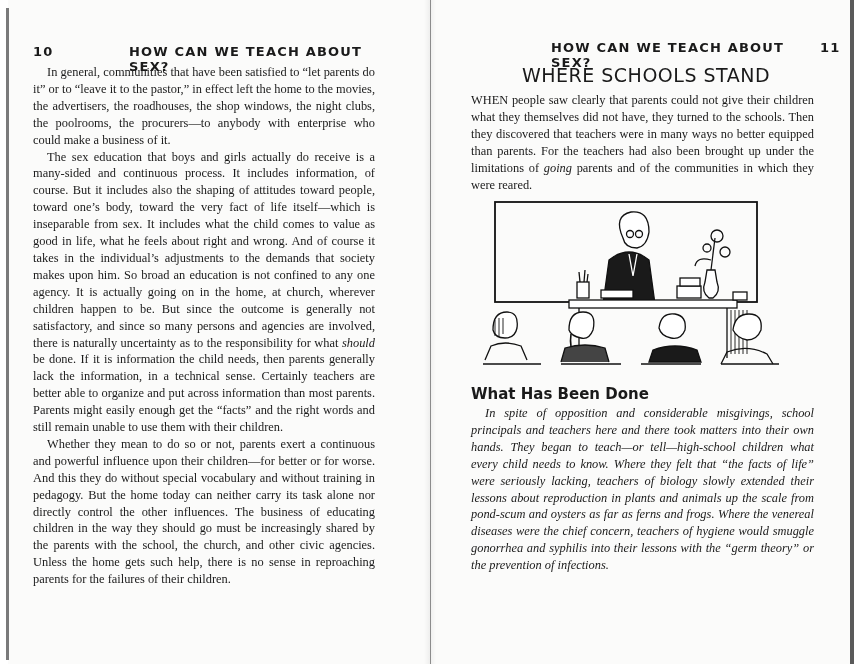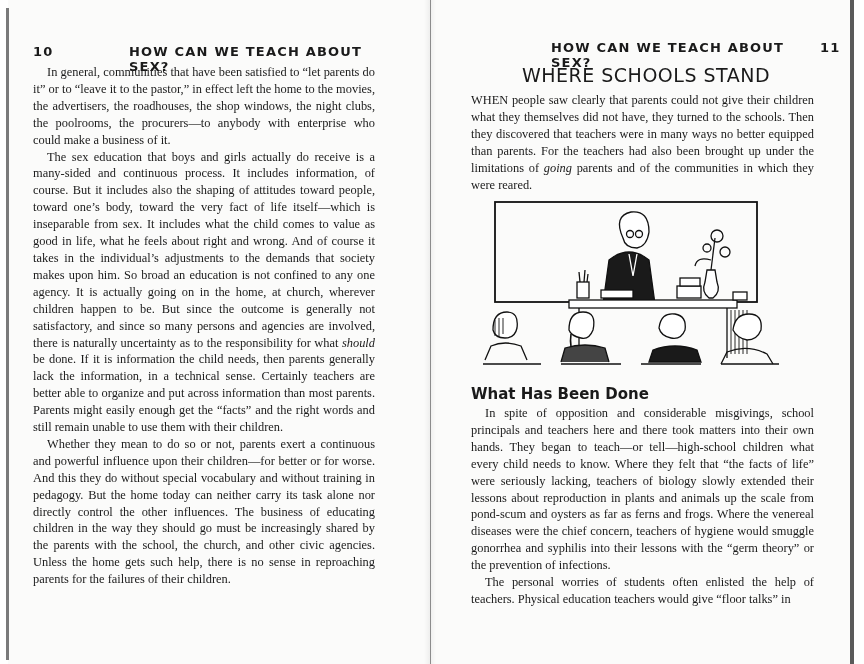--- a/index.html
+++ b/index.html
@@ -47,21 +47,21 @@
     position: absolute; top: 64px; left: 0; width: 330px; text-align: center;
     font-family: "DejaVu Sans", "Liberation Sans", sans-serif;
     font-size: 19px; letter-spacing: 0.5px; font-weight: normal;
   }
   .page-right .intro { position: absolute; top: 92px; left: -10px; width: 343px; }
   .subhead {
     position: absolute; top: 385px; left: -10px;
     font-family: "DejaVu Sans", "Liberation Sans", sans-serif;
     font-weight: bold; font-size: 15px;
   }
-  .page-right .section { position: absolute; top: 405px; left: -10px; width: 343px; }
+  .page-right .section { position: absolute; top: 405px; left: -10px; width: 343px; font-style: italic; }
 
   .illustration { position: absolute; left: 481px; top: 198px; width: 300px; height: 168px; }
 </style>
 </head>
 <body>
 
 <div class="spread">
   <div class="left-edge-shade"></div>
   <div class="left-edge"></div>
   <div class="gutter-shade"></div>
@@ -86,21 +86,20 @@
       <span class="title">HOW CAN WE TEACH ABOUT SEX?</span>
       <span class="folio">11</span>
     </div>
     <div class="chapter-title">WHERE SCHOOLS STAND</div>
     <div class="body-text intro">
       <p><span>WHEN people saw clearly that parents could not give their children what they themselves did not have, they turned to the schools. Then they discovered that teachers were in many ways no better equipped than parents. For the teachers had also been brought up under the limitations of </span><em>going</em><span> parents and of the communities in which they were reared.</span></p>
     </div>
     <div class="subhead">What Has Been Done</div>
     <div class="body-text section">
       <p class="indent">In spite of opposition and considerable misgivings, school principals and teachers here and there took matters into their own hands. They began to teach—or tell—high-school children what every child needs to know. Where they felt that “the facts of life” were seriously lacking, teachers of biology slowly extended their lessons about reproduction in plants and animals up the scale from pond-scum and oysters as far as ferns and frogs. Where the venereal diseases were the chief concern, teachers of hygiene would smuggle gonorrhea and syphilis into their lessons with the “germ theory” or the prevention of infections.</p>
-      <p class="indent">The personal worries of students often enlisted the help of teachers. Physical education teachers would give “floor talks” in</p>
     </div>
   </div>
 
   <svg class="illustration" viewBox="0 0 300 168" xmlns="http://www.w3.org/2000/svg" fill="none" stroke="#111" stroke-width="1.3">
     <g>
       <rect x="14" y="4" width="262" height="100" stroke-width="1.8"></rect>
     </g>
     <g>
       <path d="M142 40 q-10 -22 8 -26 q18 -2 18 20 q-2 14 -12 16 q-12 0 -14 -10z" fill="#fff"></path>
       <circle cx="149" cy="36" r="3.5"></circle>

